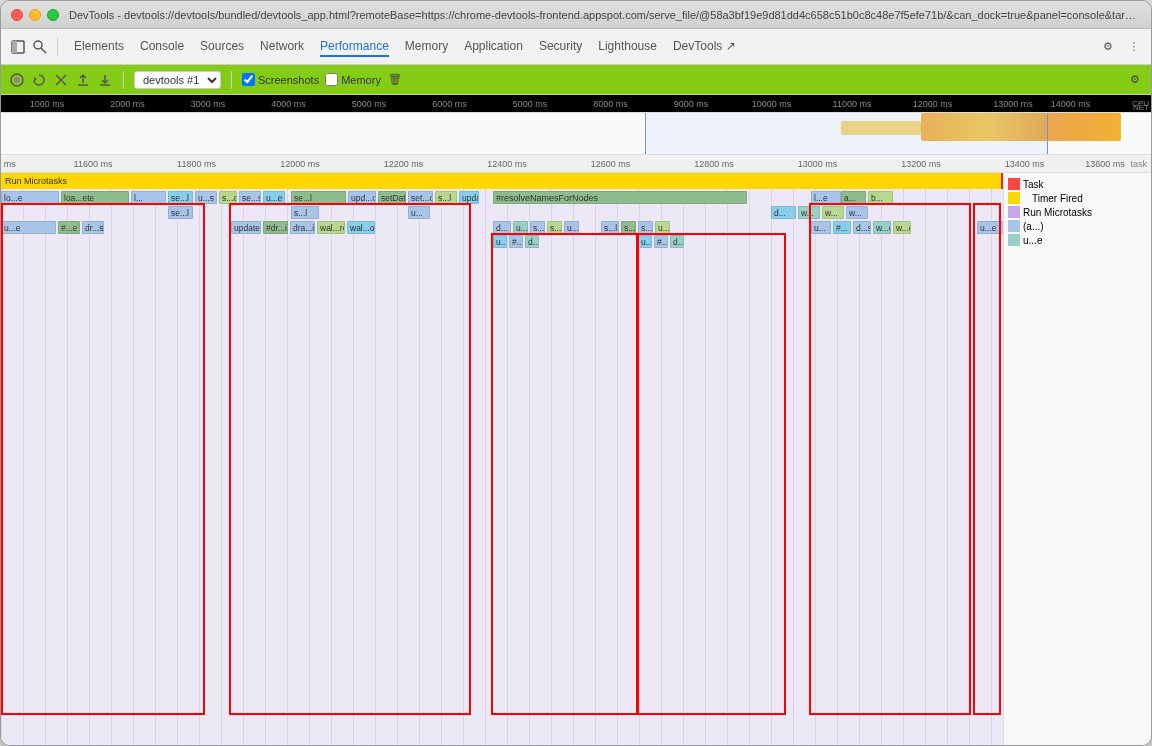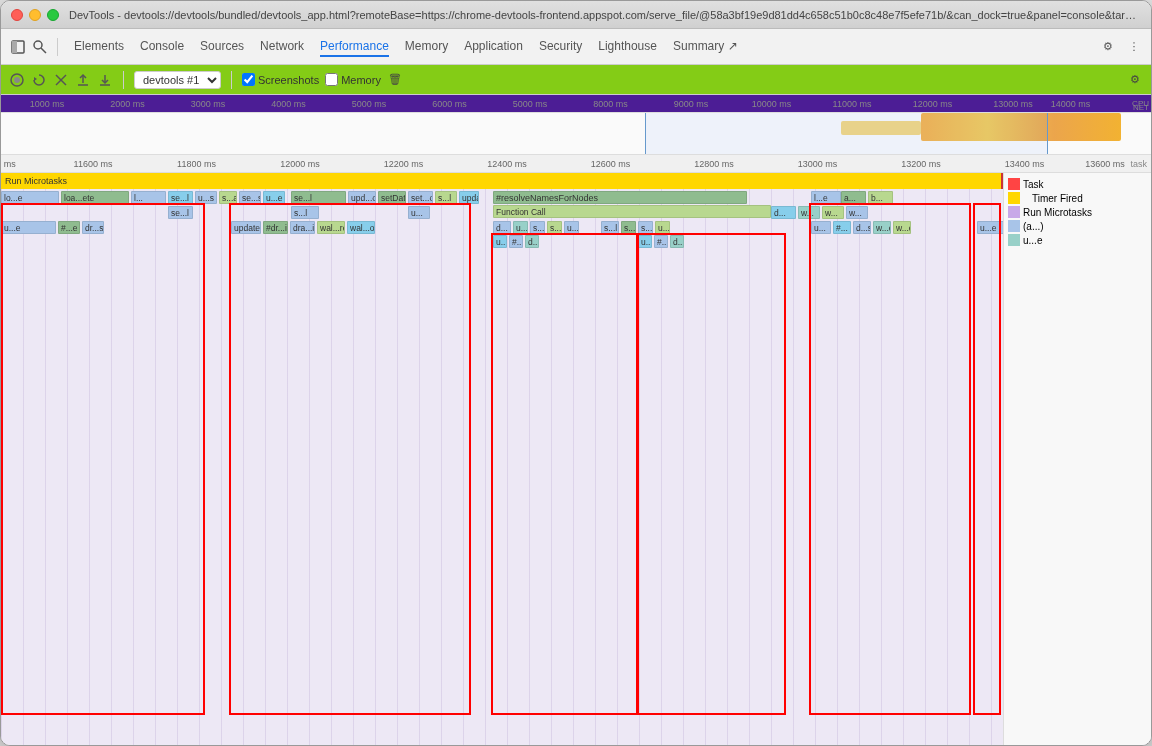--- a/index.html
+++ b/index.html
@@ -149,21 +149,21 @@
     .timeline-overview {
       height: 60px;
       background: #f8f8f8;
       border-bottom: 1px solid #ddd;
       flex-shrink: 0;
       position: relative;
       overflow: hidden;
     }
     .timeline-ruler-top {
       height: 18px;
-      background: #4c1d95;
+      background: #000000;
       border-bottom: 1px solid #ddd;
       display: flex;
       align-items: center;
       position: relative;
     }
     .ruler-tick {
       position: absolute;
       font-size: 9px;
       color: #888;
       transform: translateX(-50%);
@@ -295,21 +295,21 @@
     <div class="nav-tabs">
       <span class="nav-tab">Elements</span>
       <span class="nav-tab">Console</span>
       <span class="nav-tab">Sources</span>
       <span class="nav-tab">Network</span>
       <span class="nav-tab active">Performance</span>
       <span class="nav-tab">Memory</span>
       <span class="nav-tab">Application</span>
       <span class="nav-tab">Security</span>
       <span class="nav-tab">Lighthouse</span>
-      <span class="nav-tab">Summary ↗</span>
+      <span class="nav-tab">DevTools ↗</span>
     </div>
     <div class="toolbar-right">
       <div class="toolbar-icon">⚙</div>
       <div class="toolbar-icon">⋮</div>
     </div>
   </div>
 
   <div class="perf-toolbar">
     <div class="perf-ctrl-icon">
       <svg width="14" height="14">
@@ -428,21 +428,20 @@
 
         <div class="fb color-green" style="top:18px;left:290px;width:55px">se...l</div>
         <div class="fb color-blue" style="top:18px;left:347px;width:28px">upd...ols</div>
         <div class="fb color-green" style="top:18px;left:377px;width:28px">setData</div>
         <div class="fb color-blue" style="top:18px;left:407px;width:25px">set...ols</div>
         <div class="fb color-lime" style="top:18px;left:434px;width:22px">s...l</div>
         <div class="fb color-skyblue" style="top:18px;left:458px;width:20px">update</div>
 
         <div class="fb color-green" style="top:18px;left:492px;width:254px;font-size:9px">#resolveNamesForNodes</div>
 
-        <div class="fb color-lime" style="top:32px;left:492px;width:278px">Function Call</div>
 
         <div class="fb color-blue" style="top:18px;left:810px;width:30px">l...e</div>
         <div class="fb color-green" style="top:18px;left:840px;width:25px">a...</div>
         <div class="fb color-lime" style="top:18px;left:867px;width:25px">b...</div>
 
         <div class="fb color-blue" style="top:33px;left:167px;width:25px">se...l</div>
         <div class="fb color-blue" style="top:33px;left:290px;width:28px">s...l</div>
         <div class="fb color-blue" style="top:33px;left:407px;width:22px">u...</div>
         <div class="fb color-skyblue" style="top:33px;left:770px;width:25px">d...</div>
         <div class="fb color-teal" style="top:33px;left:797px;width:22px">w...</div>

